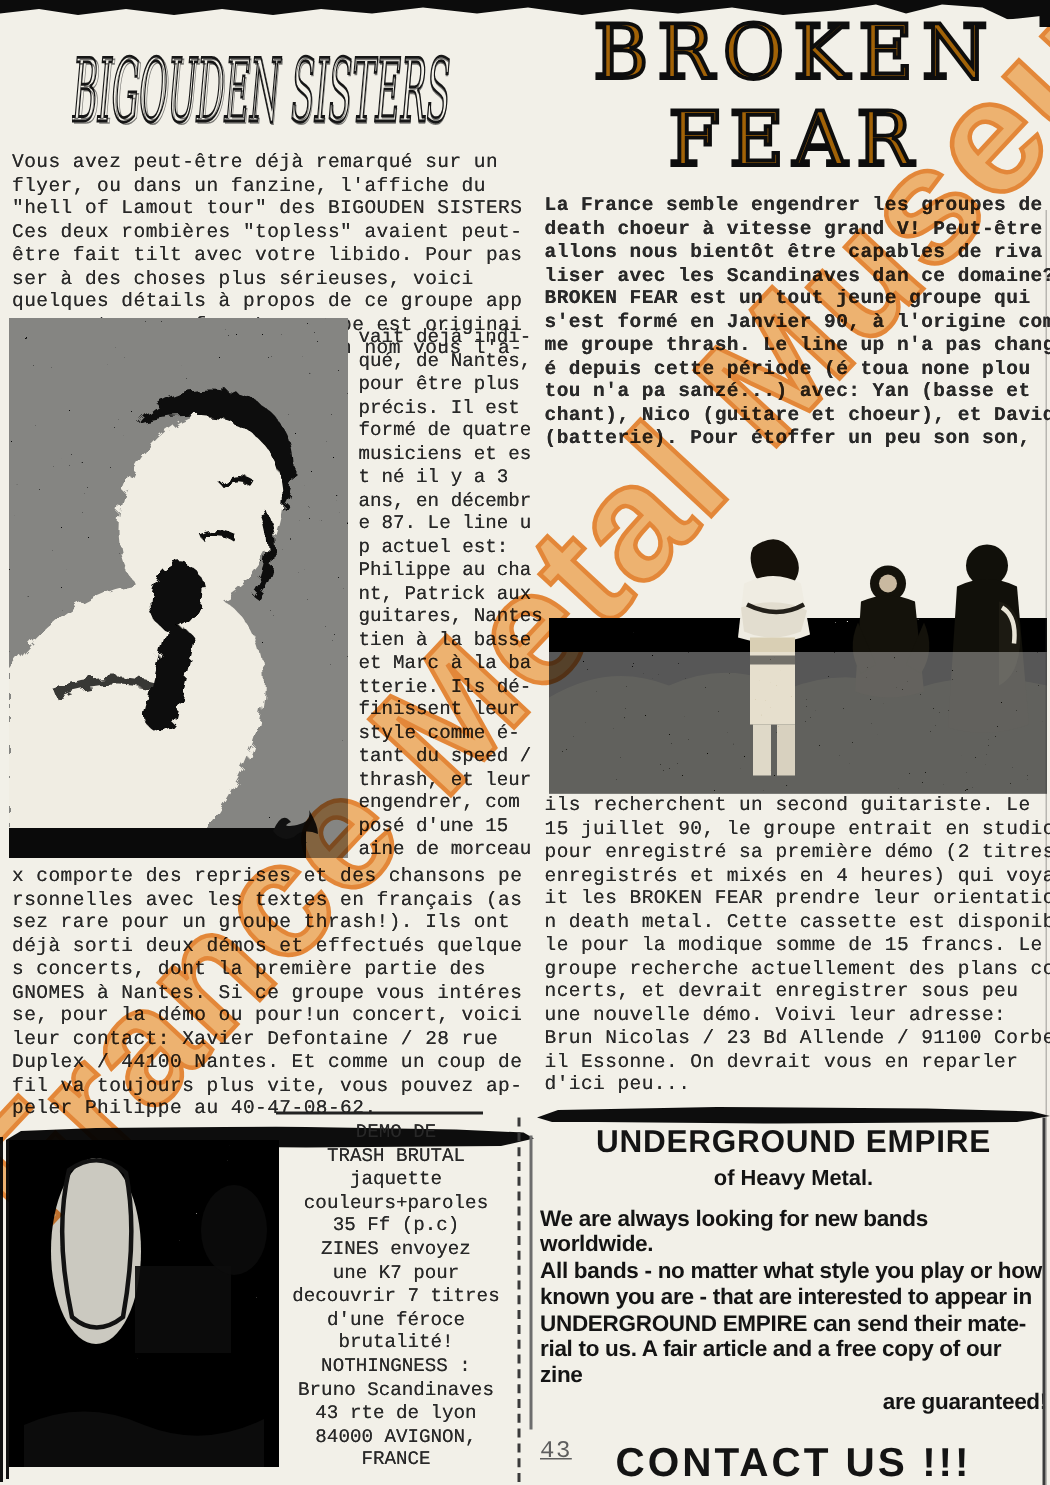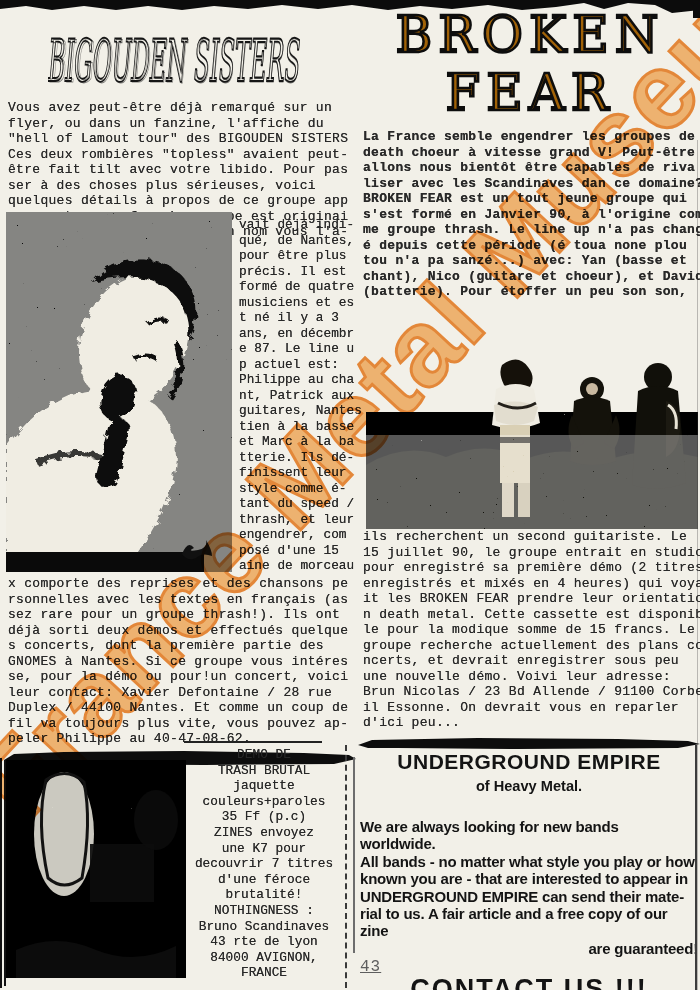--- a/index.html
+++ b/index.html
@@ -44,21 +44,21 @@
   #demo-text .tline{font-size:12.8px;line-height:15.6px;letter-spacing:0;}
   
   #photo-singer{left:6px;top:212px;}
   #photo-band{left:366px;top:345px;}
   #photo-collage{left:6px;top:760px;}
   #scribble{left:180px;top:536px;}
   
   #ad{left:360px;top:750px;width:338px;font-family:"Liberation Sans","DejaVu Sans",sans-serif;color:#141414;}
   #ad .ad-title{font-size:21px;font-weight:bold;text-align:center;letter-spacing:.5px;}
   #ad .ad-sub{font-size:14.6px;font-weight:bold;text-align:center;line-height:19px;margin-top:3px;}
-  #ad .ad-body{font-size:15px;font-weight:bold;line-height:17.4px;margin-top:22px;letter-spacing:-.2px;}
+  #ad .ad-body{font-size:15px;font-weight:bold;line-height:17.4px;margin-top:8px;letter-spacing:-.2px;}
   #ad .ad-body .tline{white-space:normal;}
   #ad .ad-body .tline:last-child{text-align:right;}
   #ad .ad-cta{font-size:27px;font-weight:bold;text-align:center;letter-spacing:2px;margin-top:17px;}
   
   #pagenum{left:360px;top:958px;font-size:16px;color:#5e5e5e;letter-spacing:1px;text-decoration:underline;}
   
   #watermark{left:30px;top:724px;height:108px;white-space:nowrap;z-index:50;pointer-events:none;
      transform-origin:0 100%;transform:rotate(-47deg);
      font-family:"Liberation Sans","DejaVu Sans",sans-serif;font-weight:bold;font-size:108px;letter-spacing:2px;
      color:#f9b264;-webkit-text-stroke:3px #ee7d1c;mix-blend-mode:multiply;opacity:.85;}

